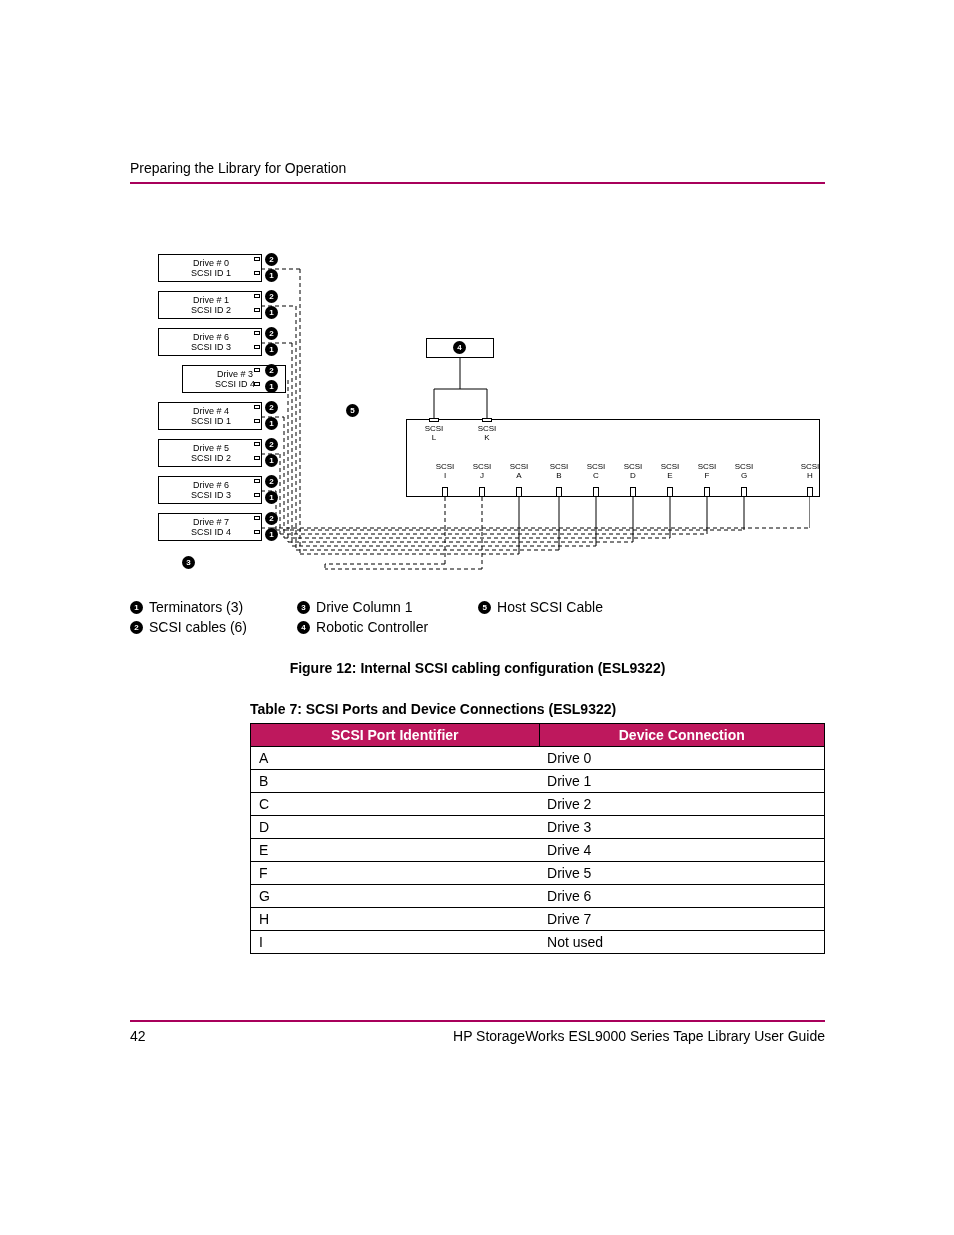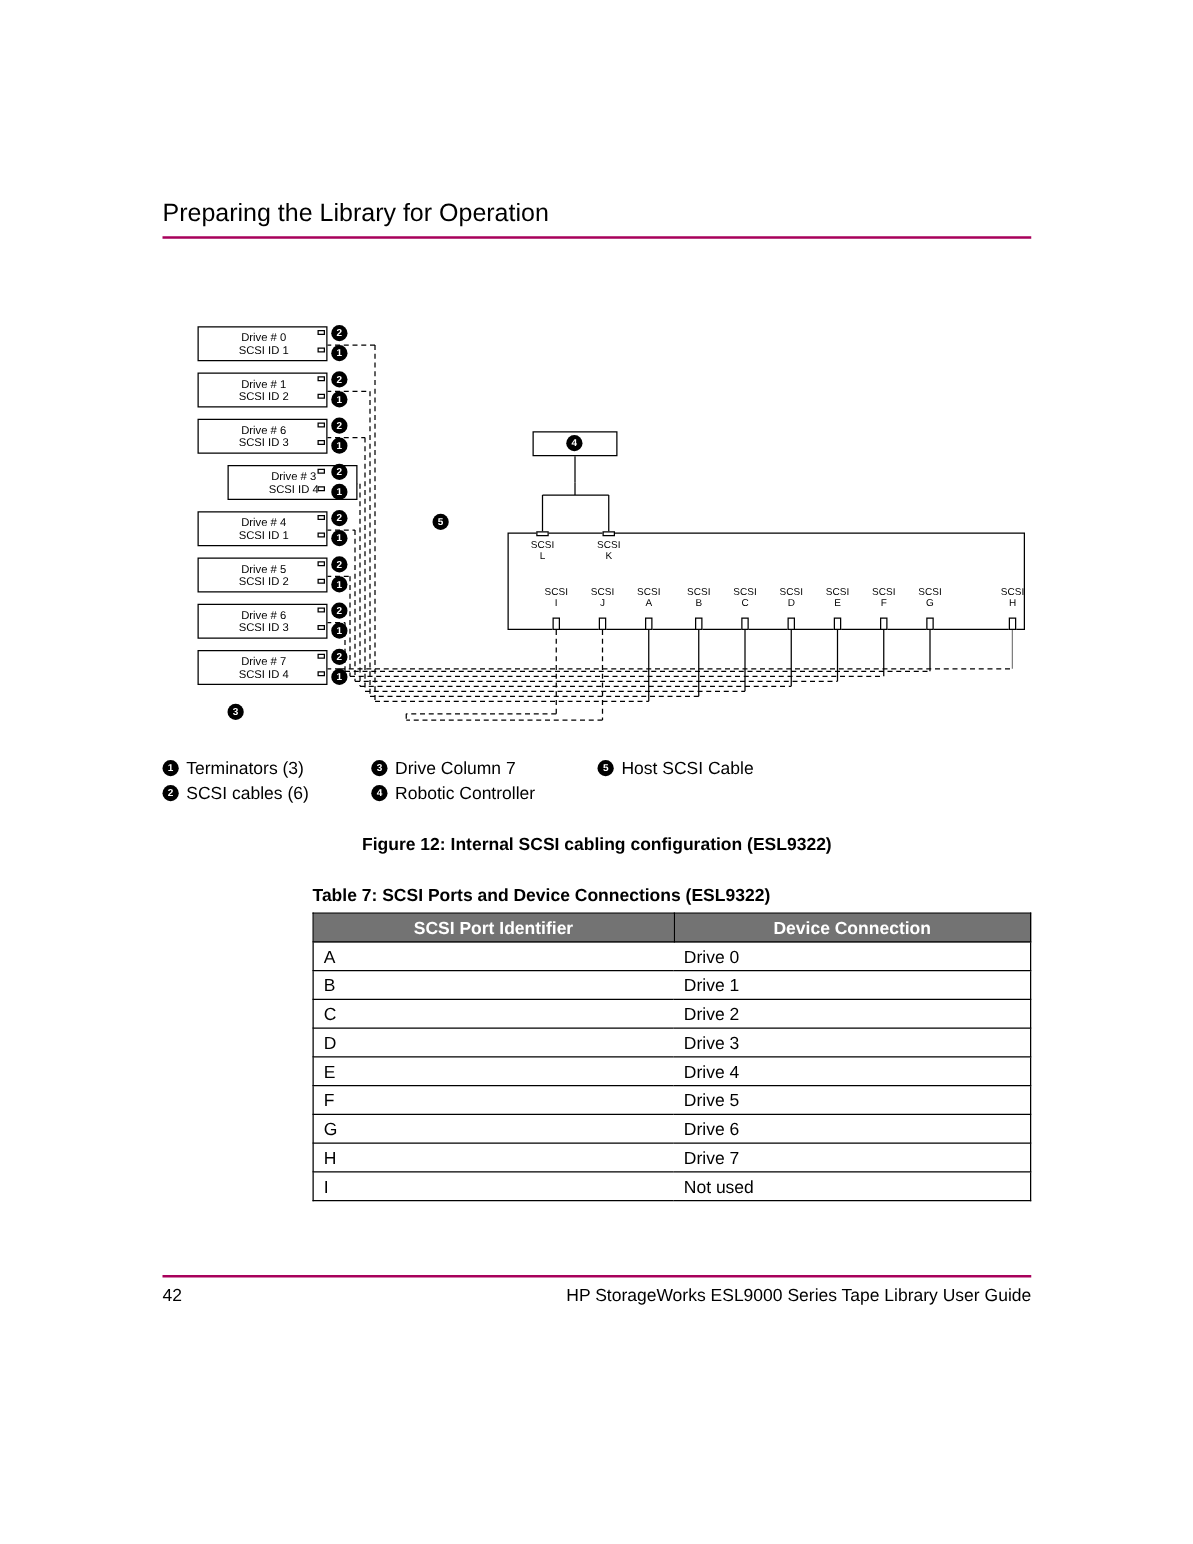--- a/index.html
+++ b/index.html
@@ -11,21 +11,21 @@
   color: #000;
   position: relative;
 }
 .page {
   position: absolute;
   left: 130px;
   top: 160px;
   width: 695px;
 }
 .header-title {
-  font-size: 20px;
+  font-size: 14px;
   font-weight: normal;
   margin-bottom: 6px;
 }
 .accent-rule {
   height: 2px;
   background: #a8005b;
   width: 100%;
   margin-bottom: 60px;
 }
 .diagram-area {
@@ -118,21 +118,21 @@
   margin-left: 120px;
   margin-bottom: 6px;
 }
 table.scsi {
   width: 575px;
   margin-left: 120px;
   border-collapse: collapse;
   font-size: 14px;
 }
 table.scsi th {
-  background: #737373;
+  background: #be185d;
   color: #fff;
   font-weight: bold;
   padding: 3px 8px;
   border: 1px solid #000;
   text-align: center;
 }
 table.scsi td {
   border-top: 1px solid #000;
   border-bottom: 1px solid #000;
   padding: 3px 8px;
@@ -290,21 +290,21 @@
           <span>Terminators (3)</span>
         </div>
       <div class="legend-item">
           <span class="badge">2</span>
           <span>SCSI cables (6)</span>
         </div>
     </div>
     <div class="legend-col">
       <div class="legend-item">
           <span class="badge">3</span>
-          <span>Drive Column 7</span>
+          <span>Drive Column 1</span>
         </div>
       <div class="legend-item">
           <span class="badge">4</span>
           <span>Robotic Controller</span>
         </div>
     </div>
     <div class="legend-col">
       <div class="legend-item">
           <span class="badge">5</span>
           <span>Host SCSI Cable</span>

